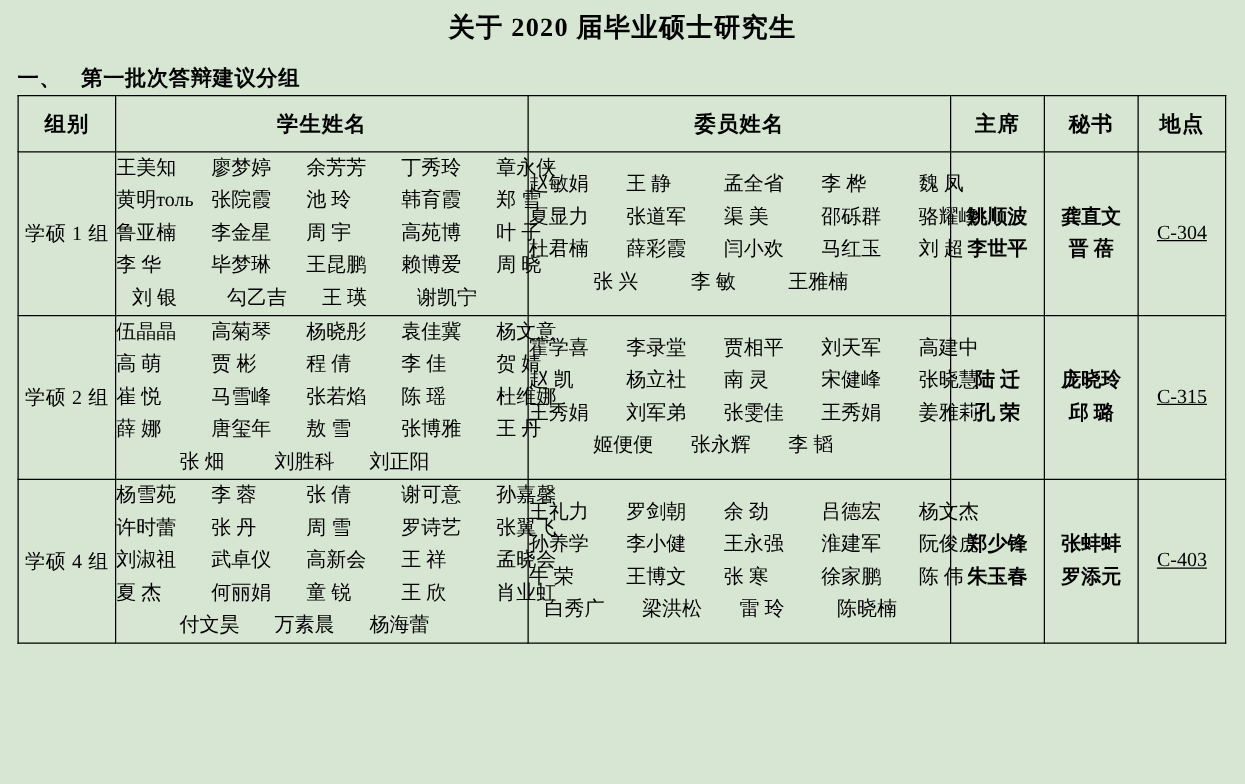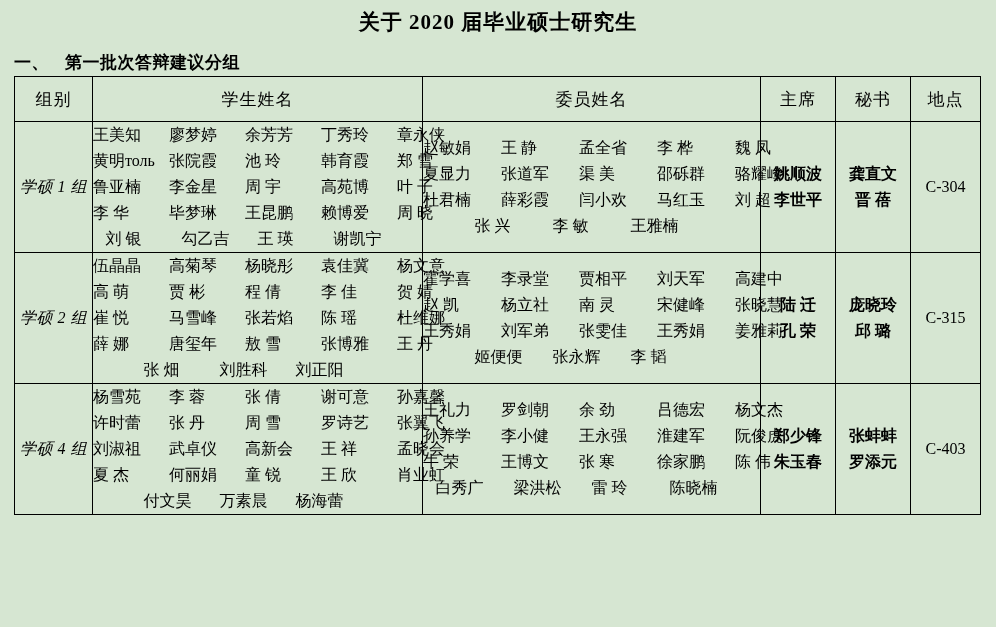--- a/index.html
+++ b/index.html
@@ -52,35 +52,34 @@
   table.grouping th,
   table.grouping td {
     border: 1px solid #000;
     text-align: center;
     vertical-align: middle;
     font-size: 16px;
     padding: 0;
   }
   table.grouping thead th {
     height: 44px;
-    font-weight: normal;
+    font-weight: bold;
     font-size: 17px;
     letter-spacing: 1px;
   }
   col.c-group { width: 78px; }
   col.c-students { width: 330px; }
   col.c-members { width: 338px; }
   col.c-chair { width: 75px; }
   col.c-secretary { width: 75px; }
   col.c-place { width: 70px; }
 
   td.group-cell {
     font-size: 16px;
     letter-spacing: 0.5px;
-    font-style: italic;
   }
   td.names-cell {
     text-align: left;
     padding: 8px 6px 8px 10px;
     line-height: 26px;
     font-size: 16px;
   }
   td.names-cell .nrow {
     white-space: nowrap;
     display: block;
@@ -97,20 +96,21 @@
     line-height: 26px;
     font-size: 16px;
     font-weight: bold;
   }
   td.person-cell .pn {
     display: block;
   }
   td.place-cell {
     font-size: 16px;
     font-family: "Liberation Serif", serif;
+    text-decoration: underline;
   }
 </style>
 </head>
 <body>
 
 <div class="page">
 
   <div class="title title-line1">关于 2020 届毕业硕士研究生</div>
 
   <div class="section-heading">

